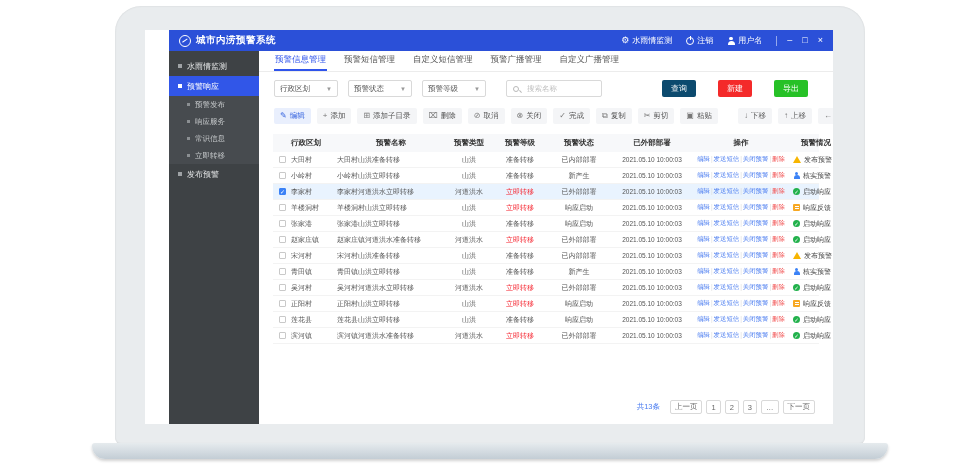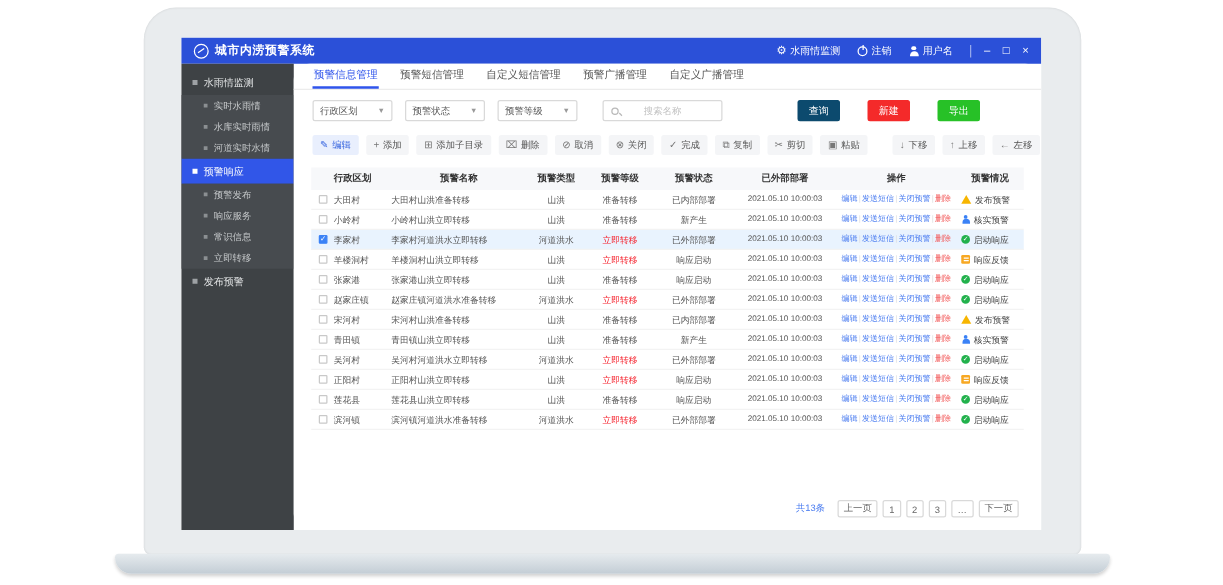--- a/index.html
+++ b/index.html
@@ -10,21 +10,21 @@
   
   .laptop-bezel { position:absolute; left:115px; top:6px; width:750px; height:438px;
                   background:#e9ecee; border-radius:26px 26px 6px 6px;
                   box-shadow: inset 0 0 2px rgba(0,0,0,.12); }
   .laptop-base  { position:absolute; left:92px; top:443px; width:796px; height:16px;
                   background:linear-gradient(#e6ebee,#c3cdd5); border-radius:3px 3px 14px 14px;
                   box-shadow:0 2px 3px rgba(0,0,0,.18); }
 
   
   .screen { position:absolute; left:145px; top:30px; width:688px; height:394px;
-            background:#fff; display:flex; flex-direction:column; overflow:hidden; }
+            background:#fff; display:flex; flex-direction:column; overflow:hidden;padding-left:24px; }
 
   
   .topbar { height:21px; background:#2b50d8; color:#fff; display:flex; align-items:center;
             padding:0 10px; font-size:9.5px; flex:none; }
   .logo { width:12px; height:12px; border:1.2px solid #fff; border-radius:50%;
           margin-right:5px; position:relative; flex:none; }
   .logo::after { content:""; position:absolute; left:2px; top:4.5px; width:6px; height:1.4px;
                  background:#fff; transform:rotate(-35deg); }
   .topbar .title { font-weight:bold; letter-spacing:.5px; }
   .topbar .spacer { flex:1; }
@@ -64,21 +64,21 @@
          border-bottom:2px solid transparent; padding:0 1px; }
   .tab.active { color:#2f54eb; border-bottom-color:#2f54eb; }
 
   
   .filters { display:flex; align-items:center; padding:8px 15px 5px; gap:10px; flex:none; }
   .select { width:64px; height:17px; border:1px solid #d9d9d9; border-radius:2px;
             display:flex; align-items:center; justify-content:space-between; padding:0 5px;
             font-size:7.5px; color:#555; cursor:pointer; background:#fff; }
   .select .caret { color:#999; font-size:6px; }
   .search { width:96px; height:17px; border:1px solid #d9d9d9; border-radius:2px; margin-left:10px;
-            display:flex; align-items:center; gap:20px; padding:0 6px; background:#fff; }
+            display:flex; align-items:center; gap:8px; padding:0 6px; background:#fff; }
   .icon-search { width:6px; height:6px; border:1px solid #b9b9b9; border-radius:50%; position:relative; flex:none; }
   .icon-search::after { content:""; position:absolute; left:4.6px; top:4.6px; width:3px; height:1px;
                         background:#b9b9b9; transform:rotate(45deg); }
   .search .ph { font-size:7.5px; color:#c0c0c0; }
   .btn { height:17px; width:34px; border-radius:2px; color:#fff; font-size:8px;
          display:flex; align-items:center; justify-content:center; cursor:pointer; flex:none; }
   .btn-query  { background:#0c4a6e; margin-left:50px; }
   .btn-create { background:#f42a2a; margin-left:12px; }
   .btn-export { background:#27c127; margin-left:12px; }
 
@@ -162,25 +162,20 @@
       <span class="tb-divider"></span>
       <span class="win-btn">–</span>
       <span class="win-btn">□</span>
       <span class="win-btn">×</span>
     </div>
 
     <div class="body">
 
       <div class="sidebar" id="sidebar">
           <div class="side-group">水雨情监测</div>
-          <div class="side-sub">
-            <div class="side-item">实时水雨情</div>
-            <div class="side-item">水库实时雨情</div>
-            <div class="side-item">河道实时水情</div>
-          </div>
           <div class="side-group active">预警响应</div>
           <div class="side-sub">
             <div class="side-item">预警发布</div>
             <div class="side-item">响应服务</div>
             <div class="side-item">常识信息</div>
             <div class="side-item">立即转移</div>
           </div>
           <div class="side-group">发布预警</div>
         </div>
 

